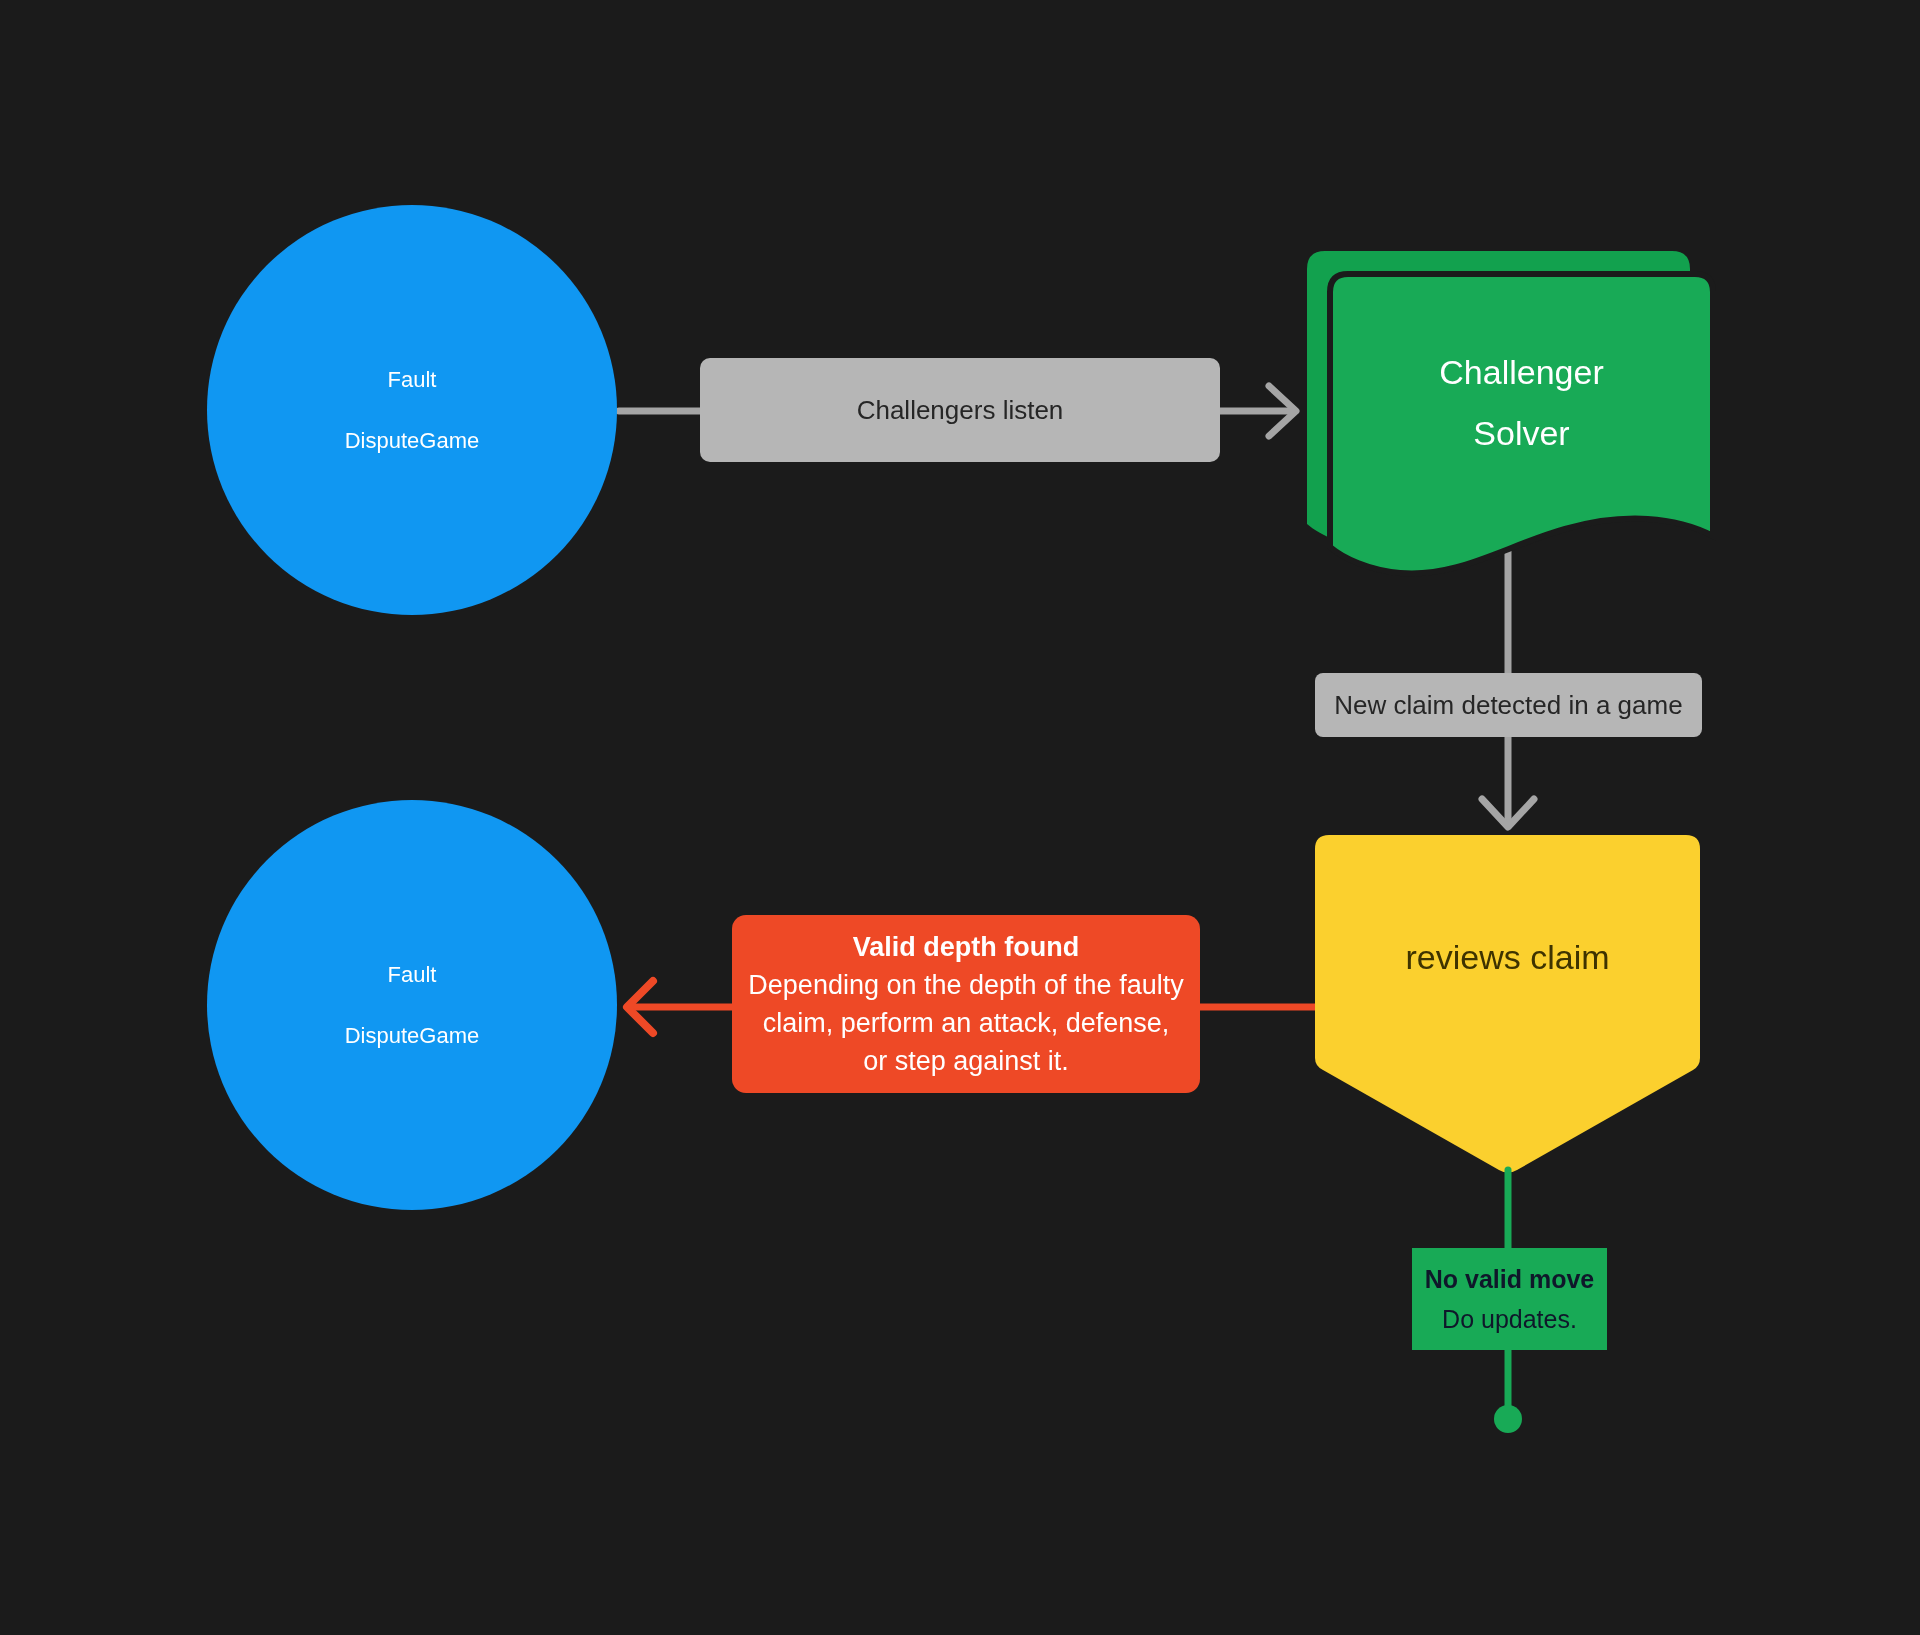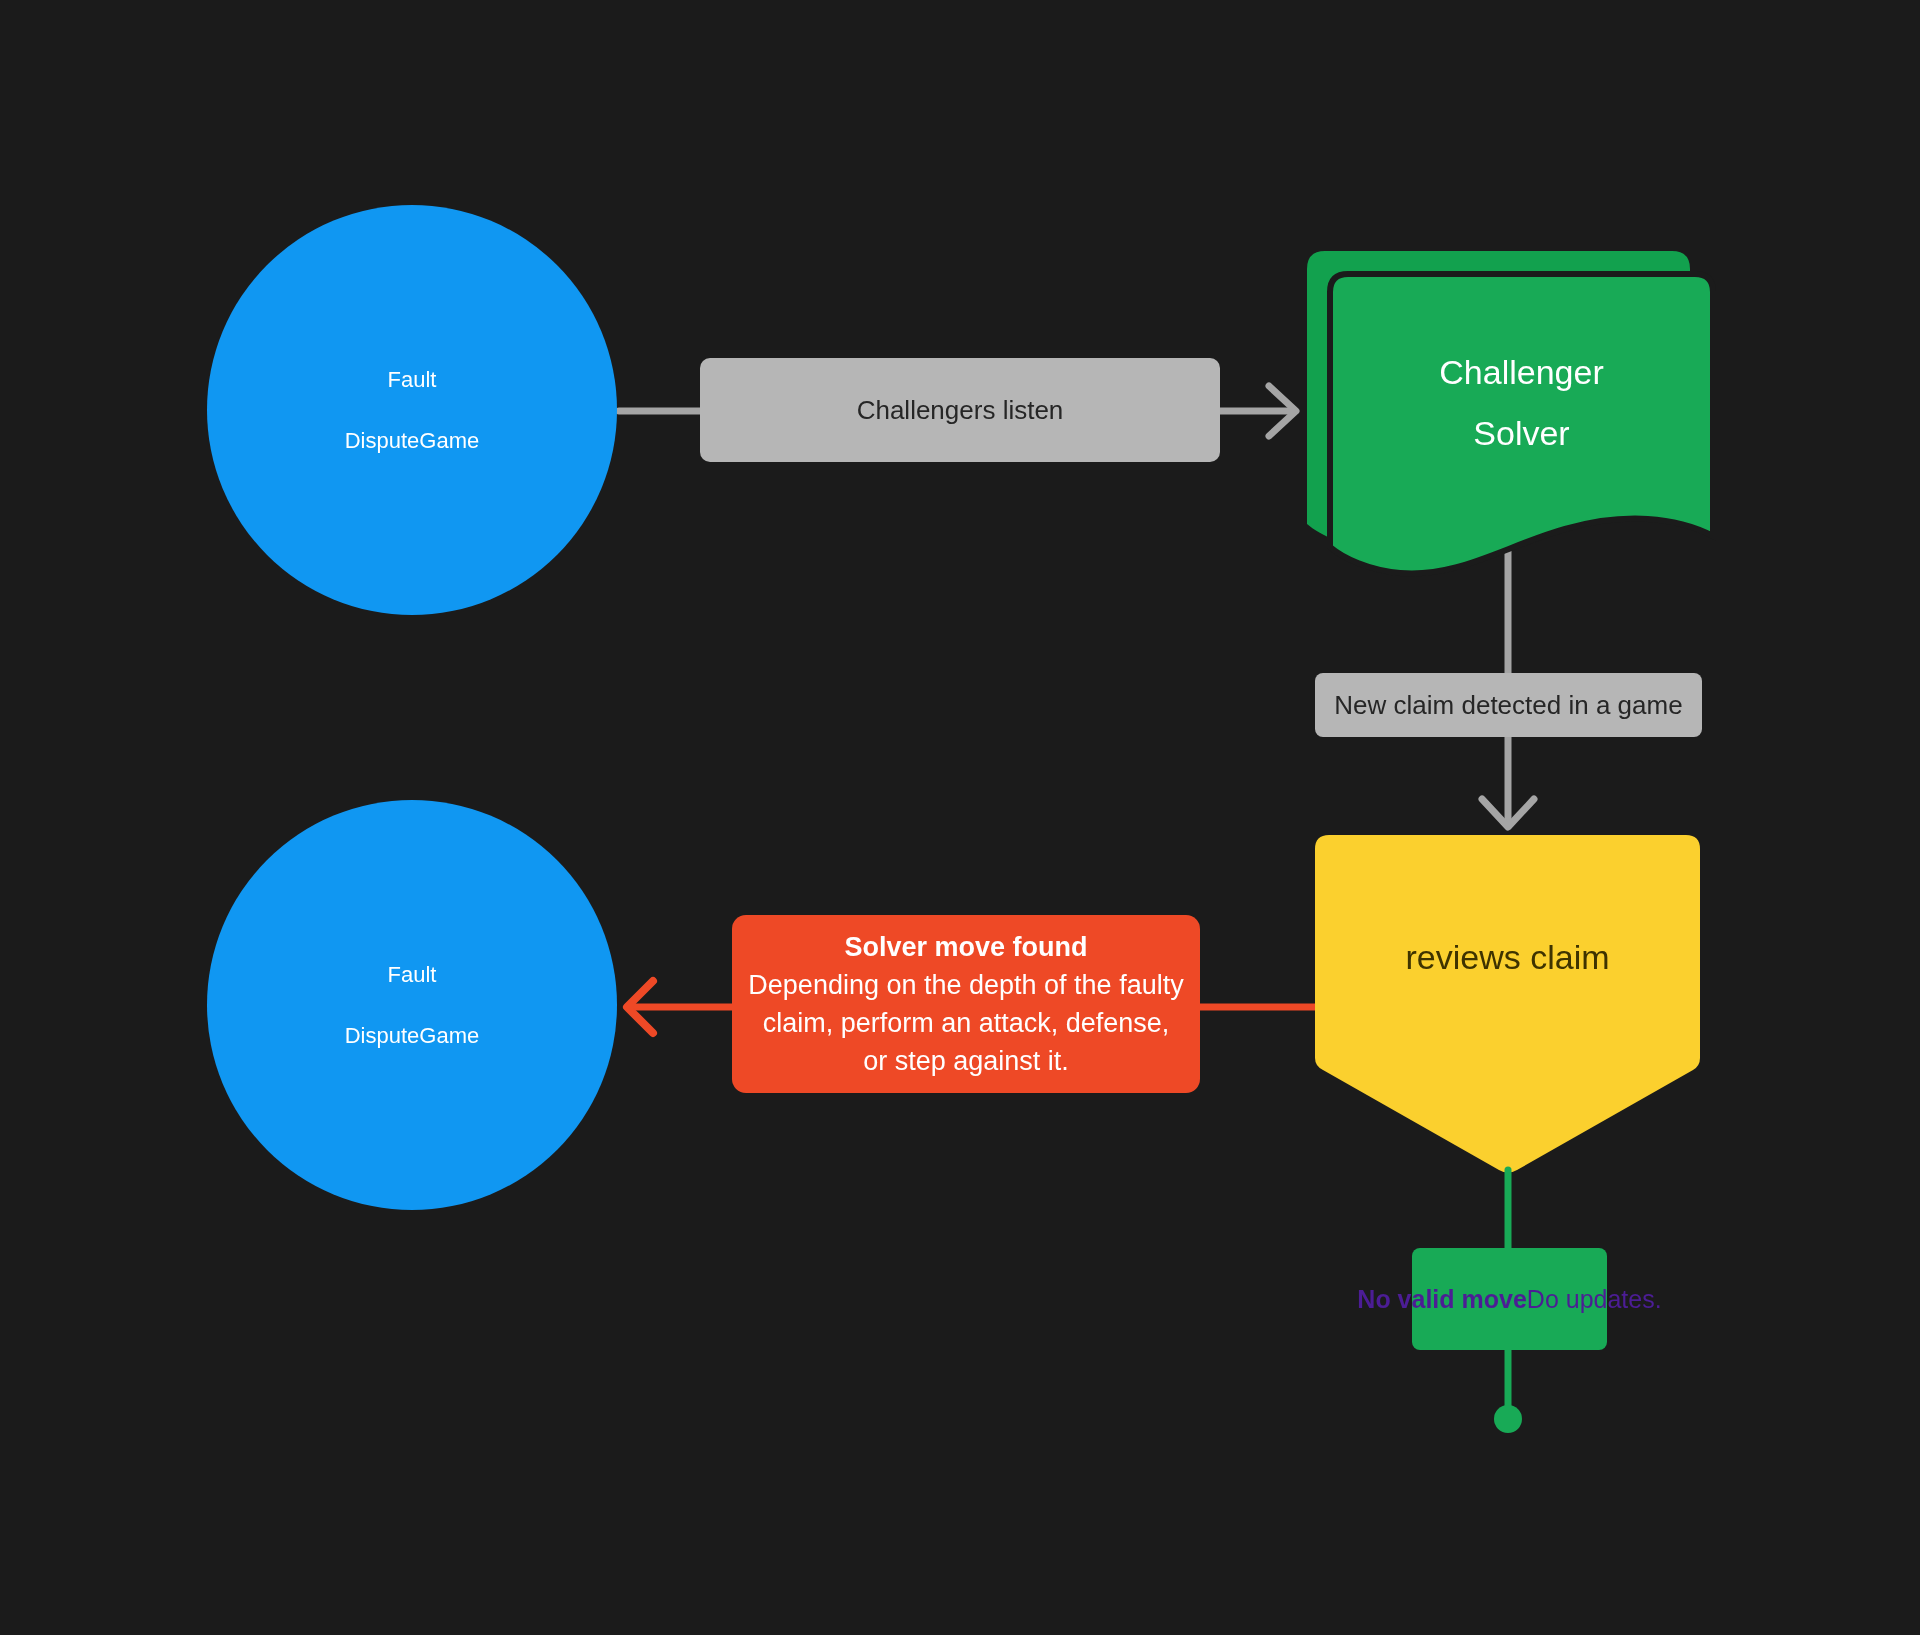--- a/index.html
+++ b/index.html
@@ -44,23 +44,23 @@
   }
   .lbl-1{width:520px;height:104px;border-radius:10px;font-size:26px;line-height:38px;}
   .lbl-2{width:387px;height:64px;border-radius:8px;font-size:26px;line-height:26px;}
   .callout-red{
     width:468px;height:178px;border-radius:14px;background:var(--red,#ee4926);
     color:#fff;text-align:center;white-space:nowrap;
     display:flex;flex-direction:column;align-items:center;justify-content:center;
     font-size:27px;line-height:38px;
   }
   .callout-green{
-    width:195px;height:102px;border-radius:8px;background:var(--green,#18aa56);
-    color:#4c1d95;text-align:center;white-space:nowrap;
-    display:flex;flex-direction:row;align-items:center;justify-content:center;
+    width:195px;height:102px;border-radius:0;background:var(--green,#18aa56);
+    color:#0f172a;text-align:center;white-space:nowrap;
+    display:flex;flex-direction:column;align-items:center;justify-content:center;
     font-size:25px;line-height:40px;
   }
   .bold{font-weight:bold;}
 </style>
 </head>
 <body>
 
 <div class="canvas">
 
   <svg class="overlay" viewBox="0 0 1920 1635">
@@ -117,21 +117,21 @@
   <div class="abs banner-text" style="left:1315px;top:928px;width:385px;">
     <div>reviews claim</div>
   </div>
 
   <div class="abs circle-node" style="left:207px;top:800px;">
     <div>Fault</div>
     <div>DisputeGame</div>
   </div>
 
   <div class="abs callout-red" style="left:732px;top:915px;">
-    <div class="bold">Solver move found</div>
+    <div class="bold">Valid depth found</div>
     <div>Depending on the depth of the faulty</div>
     <div>claim, perform an attack, defense,</div>
     <div>or step against it.</div>
   </div>
 
   <div class="abs callout-green" style="left:1412px;top:1248px;">
     <div class="bold">No valid move</div>
     <div>Do updates.</div>
   </div>
 

